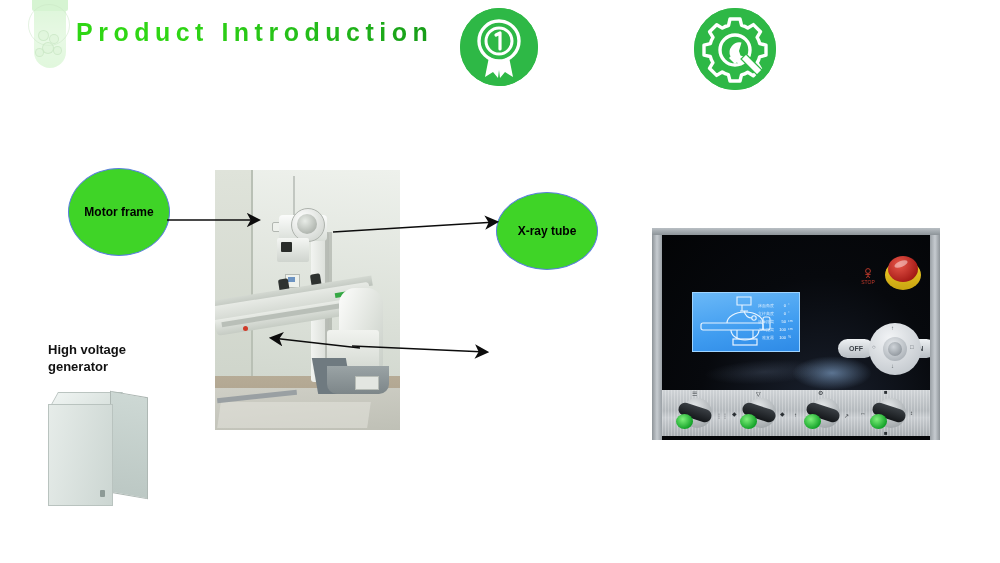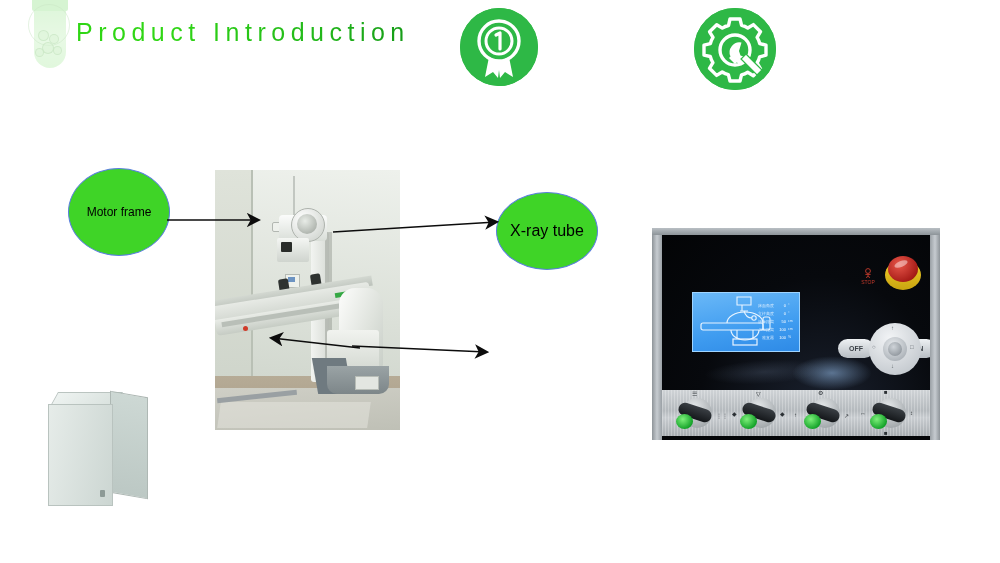--- a/index.html
+++ b/index.html
@@ -28,21 +28,21 @@
     position:absolute;border-radius:50%;
     border:1px solid rgba(120,190,110,.55);
     background:rgba(175,230,165,.5);
   }
   .tube-deco .circ{
     position:absolute;left:0px;top:8px;width:40px;height:40px;border-radius:50%;
     border:1px solid rgba(135,200,125,.5);
   }
   .page-title{
     position:absolute;left:76px;top:18px;
-    font-size:25px;font-weight:normal;letter-spacing:5.5px;
+    font-size:25px;font-weight:bold;letter-spacing:5.5px;
     background:linear-gradient(90deg,#2fd614 0%,#2fd614 28%,#22b81a 72%,#169b18 100%);
     -webkit-background-clip:text;background-clip:text;color:transparent;
     white-space:nowrap;
   }
 
   .badge-icon{
     position:absolute;border-radius:50%;background:#2eb846;
   }
   .badge-icon svg{display:block;}
 
@@ -84,21 +84,21 @@
   .ph-plate{left:140px;top:206px;width:22px;height:12px;background:#e3e6e1;border:1px solid #b7bcb6;}
   .ph-greenbit{left:120px;top:122px;width:14px;height:5px;background:#35a844;transform:rotate(-9deg);}
   .ph-redbit{left:28px;top:156px;width:5px;height:5px;border-radius:50%;background:#cf3b2a;}
   .ph-bar{left:2px;top:224px;width:80px;height:5px;background:#9aa0a3;transform:rotate(-6deg);}
 
   
   .callout{
     position:absolute;border-radius:50%;
     background:#3fd427;border:1.5px solid #5a7ee0;
     display:flex;align-items:center;justify-content:center;
-    text-align:center;color:#000;font-weight:normal;
+    text-align:center;color:#000;font-weight:bold;
   }
   .callout .txt{padding:0 8px;line-height:1.25;}
 
   .side-label{
     position:absolute;font-weight:bold;color:#111;line-height:1.3;
   }
 
   
   .gen{position:absolute;left:48px;top:390px;width:100px;height:115px;}
   .gen .front{position:absolute;left:0;top:14px;width:63px;height:100px;
@@ -246,25 +246,29 @@
     <div class="ph ph-pedestal"></div>
     <div class="ph ph-base"></div>
     <div class="ph ph-plate"></div>
     <div class="ph ph-bar"></div>
   </div>
 
   <div class="callout" style="left:68px;top:168px;width:100px;height:86px;font-size:12px;">
     <span class="txt">Motor frame</span>
   </div>
 
-  <div class="callout" style="left:496px;top:192px;width:100px;height:76px;font-size:16px;">
+  <div class="callout" style="left:496px;top:192px;width:100px;height:76px;font-size:12px;">
     <span class="txt">X-ray tube</span>
   </div>
 
 
+  <div class="side-label" style="left:48px;top:342px;font-size:13px;">
+    <span>High voltage</span><br>
+    <span>generator</span>
+  </div>
   <div class="gen">
     <div class="top"></div>
     <div class="sideface"></div>
     <div class="front"></div>
     <div class="led"></div>
   </div>
 
 
   <div class="console">
     <div class="cs cs-panel"></div>

